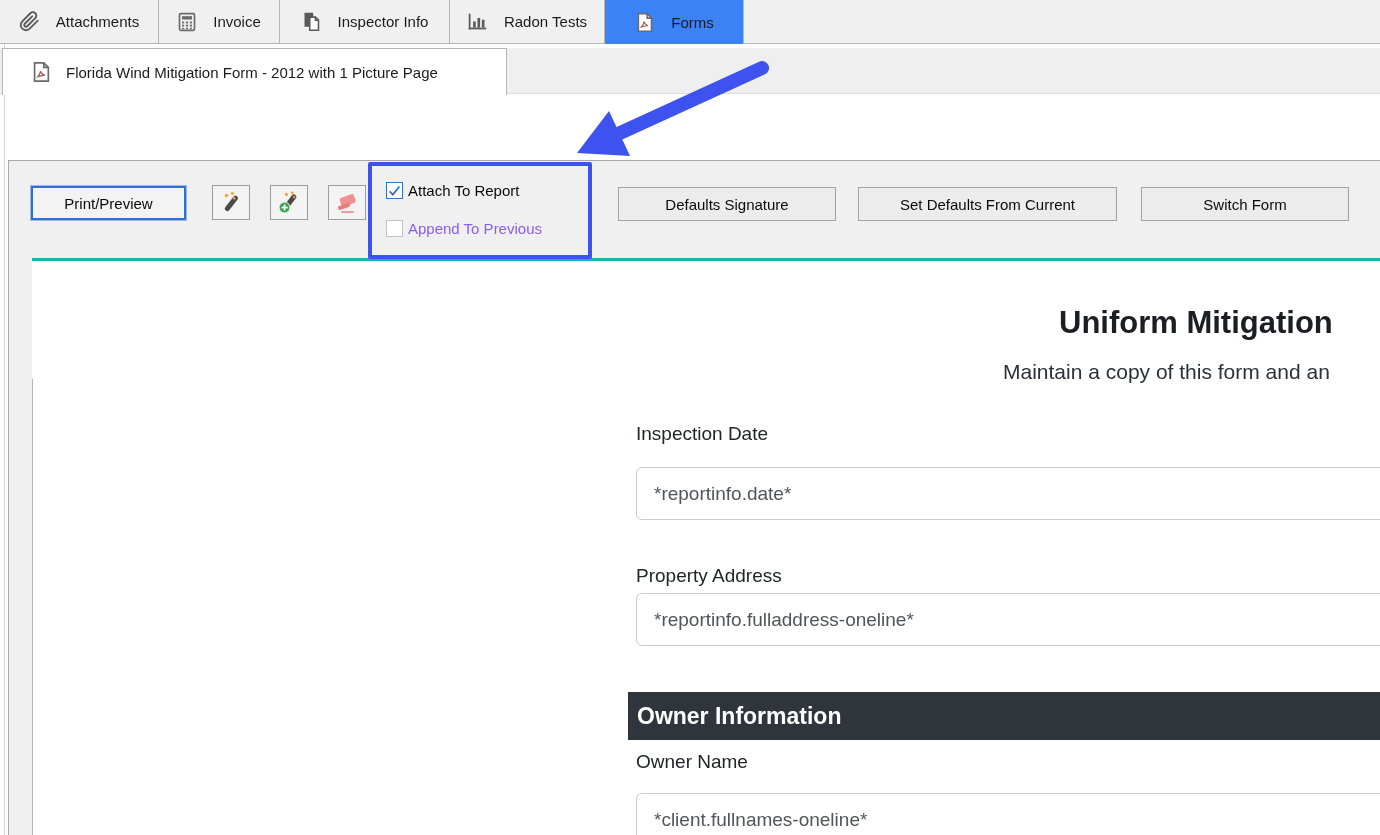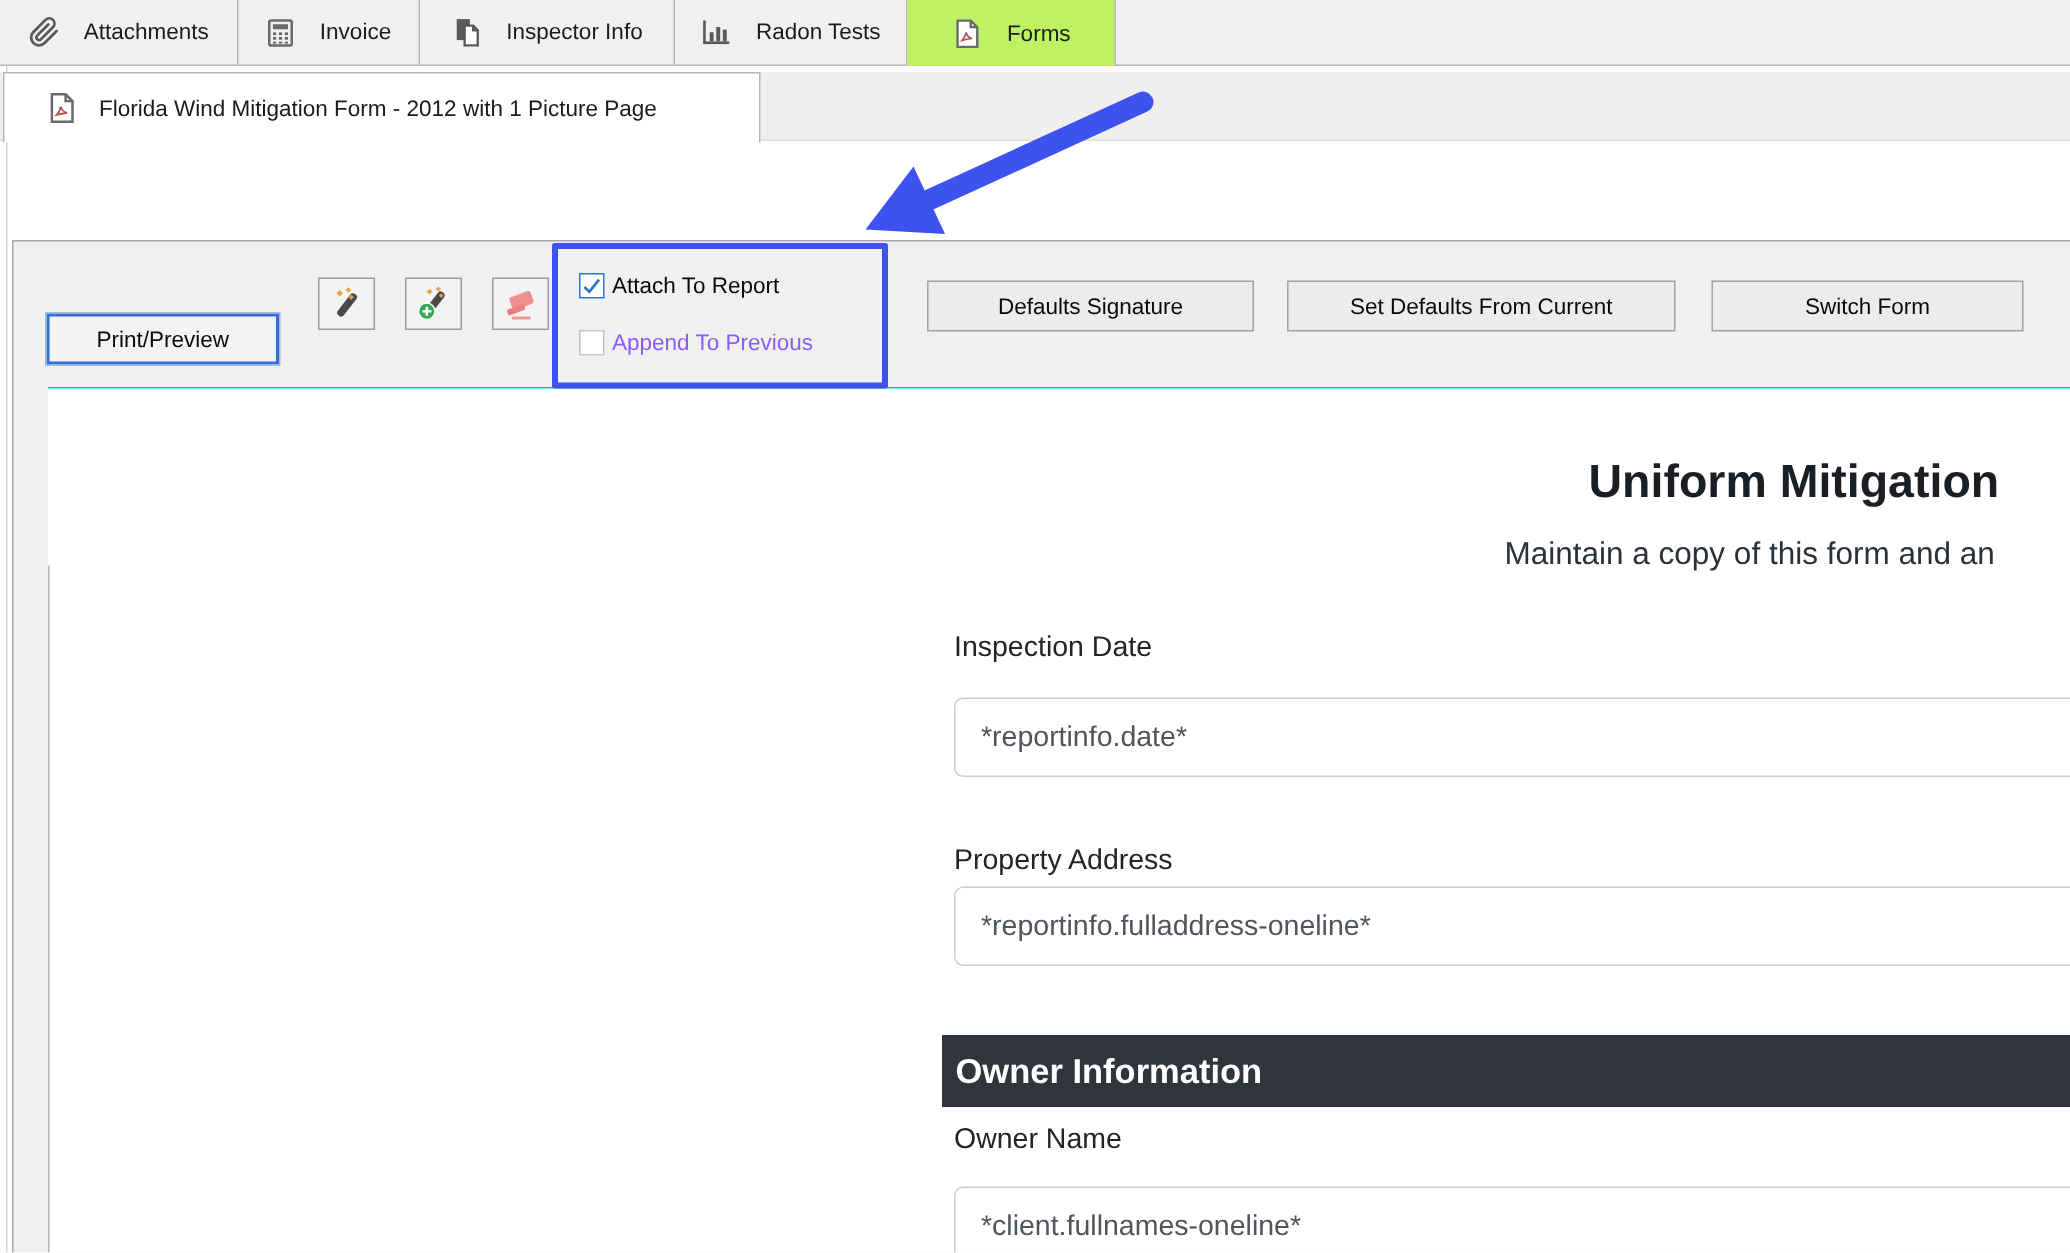--- a/index.html
+++ b/index.html
@@ -7,41 +7,41 @@
               font-family:"Liberation Sans","DejaVu Sans",sans-serif; }
   .app { position:relative; width:1380px; height:835px; background:#fff; }
 
   
   .main-tabs { position:absolute; left:0; top:0; width:1380px; height:44px;
                background:#f0f0f0; border-bottom:1px solid #b6b6b6;
                display:flex; align-items:stretch; z-index:3; }
   .tab { display:flex; align-items:center; justify-content:center; gap:16px;
          border-right:1px solid #b6b6b6; font-size:15px; color:#1b1b1b; cursor:default; }
   .tab svg { flex:0 0 auto; }
-  .tab.active { background:#bef264; margin-bottom:-1px; }
+  .tab.active { background:#3b82f6; margin-bottom:-1px; }
 
   
   .subtab-row { position:absolute; left:0; top:48px; width:1380px; height:46px;
                 background:#efefef; border-bottom:1px solid #dcdcdc; z-index:2; }
   .subtab { position:absolute; left:2px; top:0; width:505px; height:47px;
             background:#ffffff; border:1px solid #b6b6b6; border-bottom:none;
             display:flex; align-items:center; gap:14px; padding-left:27px;
             font-size:15px; color:#1b1b1b; }
 
   
   .window-edge { position:absolute; left:4px; top:0; width:1px; height:835px; background:#d4d4d4; }
 
   
   .panel { position:absolute; left:8px; top:160px; width:1372px; height:675px;
            background:#f0f0f0; border-top:1px solid #a8a8a8; border-left:1px solid #a8a8a8; }
 
   .btn-primary-focus { position:absolute; left:22px; top:25px; width:155px; height:34px;
            background:#f3f3f3; border:2px solid #2f6fd6; outline:1px solid #9db9dd;
            display:flex; align-items:center; justify-content:center;
-           font-size:15px; color:#0a0a0a; cursor:pointer;margin-top:23px; }
+           font-size:15px; color:#0a0a0a; cursor:pointer; }
   .icon-btn { position:absolute; top:24px; width:38px; height:35px;
            background:#f3f3f3; border:1px solid #9c9c9c;
            display:flex; align-items:center; justify-content:center; cursor:pointer; }
   .win-btn { position:absolute; top:26px; height:34px;
            background:#ececec; border:1px solid #a2a2a2;
            display:flex; align-items:center; justify-content:center;
            font-size:15px; color:#0a0a0a; cursor:pointer; }
 
   .checkbox-row { position:absolute; left:377px; display:flex; align-items:center; gap:5px; cursor:pointer; }
   .cb-box { width:17px; height:17px; background:#ffffff; border:1px solid #2e74c9;
@@ -51,21 +51,21 @@
   .cb-label.disabled { color:#8b5cf6; }
 
   
   .annot-box { position:absolute; left:359px; top:1px; width:224px; height:97px;
                border:4px solid #3e52f0; border-radius:2px; z-index:9; pointer-events:none; }
   .annot-arrow { position:absolute; left:550px; top:45px; width:250px; height:125px;
                  z-index:10; pointer-events:none; }
 
   
   .doc { position:absolute; left:23px; top:97px; right:0; bottom:0;
-         background:#ffffff; border-top:1px solid #14b8a6; overflow:hidden; }
+         background:#ffffff; border-top:3px solid #14b8a6; overflow:hidden; }
   .doc::after { content:""; position:absolute; left:0; top:118px; bottom:0; width:1px; background:#b4b4b4; }
 
   .doc-title { position:absolute; left:1027px; top:44px; font-size:31px; font-weight:700;
                color:#1b1f23; white-space:nowrap; }
   .doc-subtitle { position:absolute; left:971px; top:99px; font-size:21px; color:#2a3138; white-space:nowrap; }
 
   .doc-label { position:absolute; left:604px; font-size:19px; color:#212529; white-space:nowrap;text-align:right; }
   .doc-input { position:absolute; left:604px; width:862px; height:53px;
                background:#fff; border:1px solid #c8cbcf; border-radius:6px;
                font-family:"Liberation Sans","DejaVu Sans",sans-serif;

